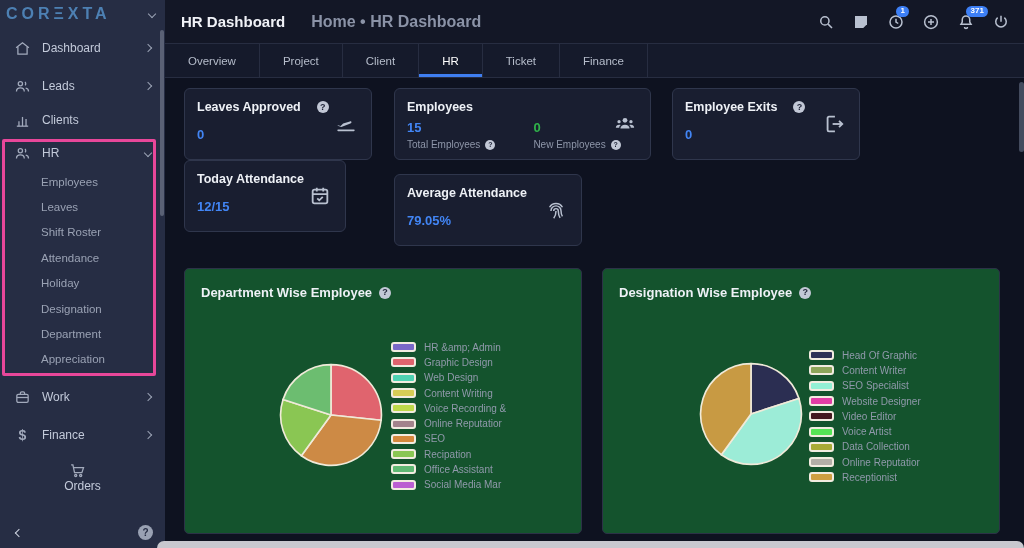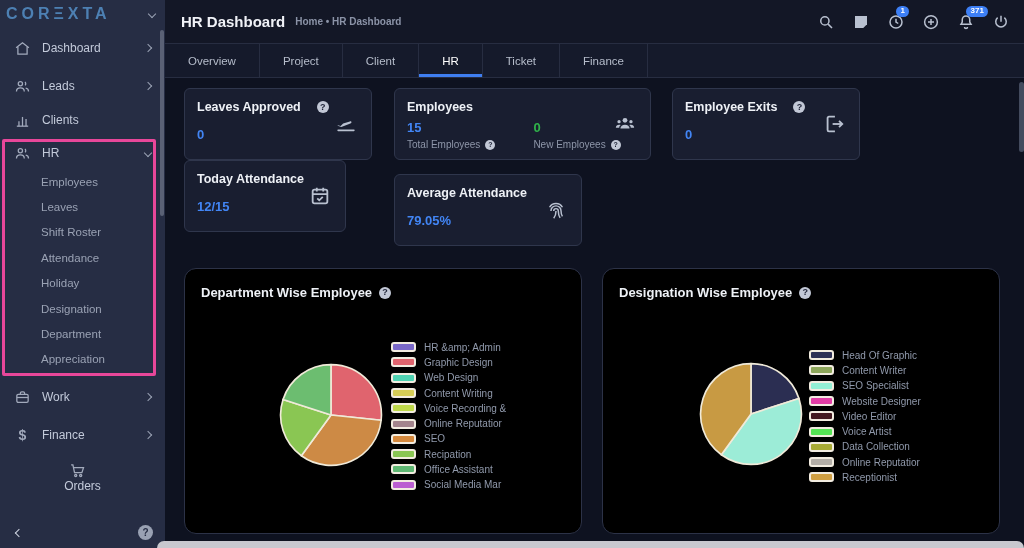--- a/index.html
+++ b/index.html
@@ -22,21 +22,21 @@
   .side-bottom { position:absolute; bottom:8px; left:16px; right:12px; display:flex; align-items:center; justify-content:space-between; }
   .qmark { display:inline-flex; width:12px; height:12px; border-radius:50%; background:#c2c8d6; color:#1d2236; font-size:9px; font-weight:bold; align-items:center; justify-content:center; line-height:1; flex:none; }
   .qmark.big { width:15px; height:15px; font-size:10px; background:#99a1b3; color:#262d44; }
   .side-scroll { position:absolute; right:1px; top:30px; width:4px; height:186px; background:#5a6175; border-radius:2px; }
   .hl-box { position:absolute; left:2px; top:139px; width:154px; height:237px; border:3px solid #e8479a; border-radius:2px; pointer-events:none; z-index:9; }
   .dollar { font-size:14px; font-weight:bold; color:#a2aabc; width:17px; margin-right:11px; text-align:center; }
 
   
   .topbar { position:absolute; left:165px; top:0; right:0; height:43px; background:#131726; display:flex; align-items:center; padding:0 14px 0 16px; }
   .page-title { font-size:15px; font-weight:bold; color:#f0f2f7; }
-  .crumb { font-size:10px; color:#8b93a7; margin-left:10px; font-weight:bold; }
+  .crumb { font-size:16px; color:#8b93a7; margin-left:26px; font-weight:bold; }
   .top-icons { margin-left:auto; display:flex; align-items:center; gap:17px; }
   .tbico { position:relative; width:18px; height:18px; color:#b9c1d0; cursor:pointer; }
   .tbico svg { width:100%; height:100%; }
   .badge { position:absolute; top:-7px; left:9px; background:#3d7ff5; color:#fff; font-size:8px; font-weight:bold; border-radius:8px; padding:1.5px 4.5px; line-height:1; }
 
   
   .tabbar { position:absolute; left:165px; top:43px; right:0; height:35px; background:#151a2b; border-top:1px solid #272d41; border-bottom:1px solid #272d41; display:flex; align-items:stretch; }
   .tabs { display:flex; }
   .tab { padding:0 23px; display:flex; align-items:center; font-size:11.5px; color:#b6bdcb; border-right:1px solid #272d41; cursor:pointer; }
   .tab.active { color:#ffffff; box-shadow:inset 0 -3px 0 #3f7ef0; }
@@ -51,21 +51,21 @@
   .card-title { font-size:12.5px; font-weight:bold; color:#eef1f6; }
   .card-value { font-size:13px; font-weight:bold; margin-top:13px; }
   .blue { color:#4285f4; } .green { color:#30b44a; }
   .card-ic { position:absolute; right:14px; top:50%; transform:translateY(-50%); width:22px; height:22px; color:#b9c1d0; }
   .card-ic svg { width:100%; height:100%; }
   .stat-cols { display:flex; gap:38px; margin-top:6px; }
   .mini-label { display:flex; align-items:center; gap:5px; font-size:10px; color:#8e96a9; margin-top:4px; }
   .mini-label .qmark { width:10px; height:10px; font-size:7px; }
 
   
-  .panel { position:absolute; background:#000000; border:1px solid #2c3247; border-radius:12px; }
+  .panel { position:absolute; background:#14532d; border:1px solid #2c3247; border-radius:5px; }
   .panel-title { position:absolute; left:16px; top:16px; display:flex; align-items:center; gap:7px; font-size:13px; font-weight:bold; color:#eef1f6; }
   .pie { position:absolute; width:110px; height:110px; }
   .legend { position:absolute; display:flex; flex-direction:column; }
   .lgrow { display:flex; align-items:center; height:10.4px; margin-bottom:4.9px; }
   .swatch { width:25px; height:10px; border:2px solid #f2ece0; border-radius:3px; flex:none; }
   .lgtext { font-size:10px; color:#9099ab; margin-left:8px; white-space:nowrap; }
 
   
   .vscroll-thumb { position:absolute; right:0; top:82px; width:5px; height:70px; background:#434b5e; border-radius:3px; z-index:8; }
   .hbar { position:absolute; left:157px; right:0; bottom:0; height:7px; background:#c8c8cf; border-radius:8px 8px 0 0; z-index:10; }

